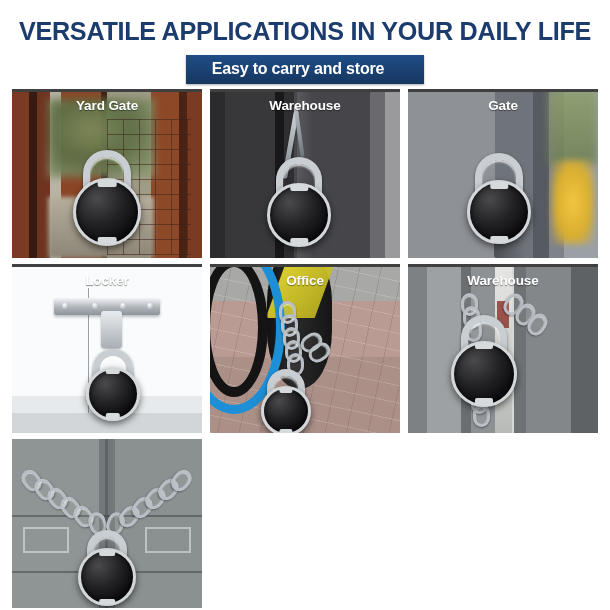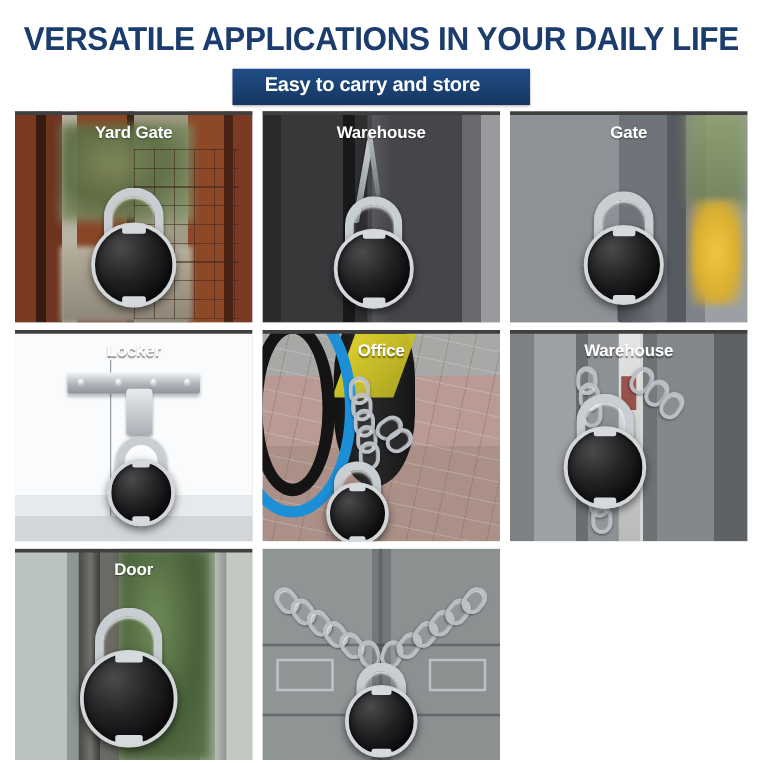--- a/index.html
+++ b/index.html
@@ -351,34 +351,20 @@
           <i style="left:68px;top:22px;transform:rotate(35deg);"></i>
         </div>
         <div class="lock" style="left:40%;top:30%;width:72px;height:100px;transform:translateX(-50%);">
           <div class="shackle" style="top:0;width:32px;height:32px;"></div>
           <div class="body" style="top:26px;width:60px;height:60px;"></div>
         </div>
       </div>
       <div class="label">Warehouse</div>
     </div>
 
-    <div class="card">
-      <div class="photo">
-        <div class="bg-door">
-            <div class="foliage"></div>
-            <div class="frame"></div>
-            <div class="frameR"></div>
-          </div>
-        <div class="lock" style="left:48%;top:28%;width:84px;height:116px;transform:translateX(-50%);">
-          <div class="shackle" style="top:0;width:40px;height:42px;"></div>
-          <div class="body" style="top:34px;width:72px;height:72px;"></div>
-        </div>
-      </div>
-      <div class="label">Door</div>
-    </div>
 
     <div class="card">
       <div class="photo">
         <div class="bg-file">
           <div class="split"></div>
           <div class="hline" style="top:45%;"></div>
           <div class="hline" style="top:78%;"></div>
           <div class="handle" style="left:6%;top:52%;width:22%;"></div>
           <div class="handle" style="right:6%;top:52%;width:22%;"></div>
         </div>

